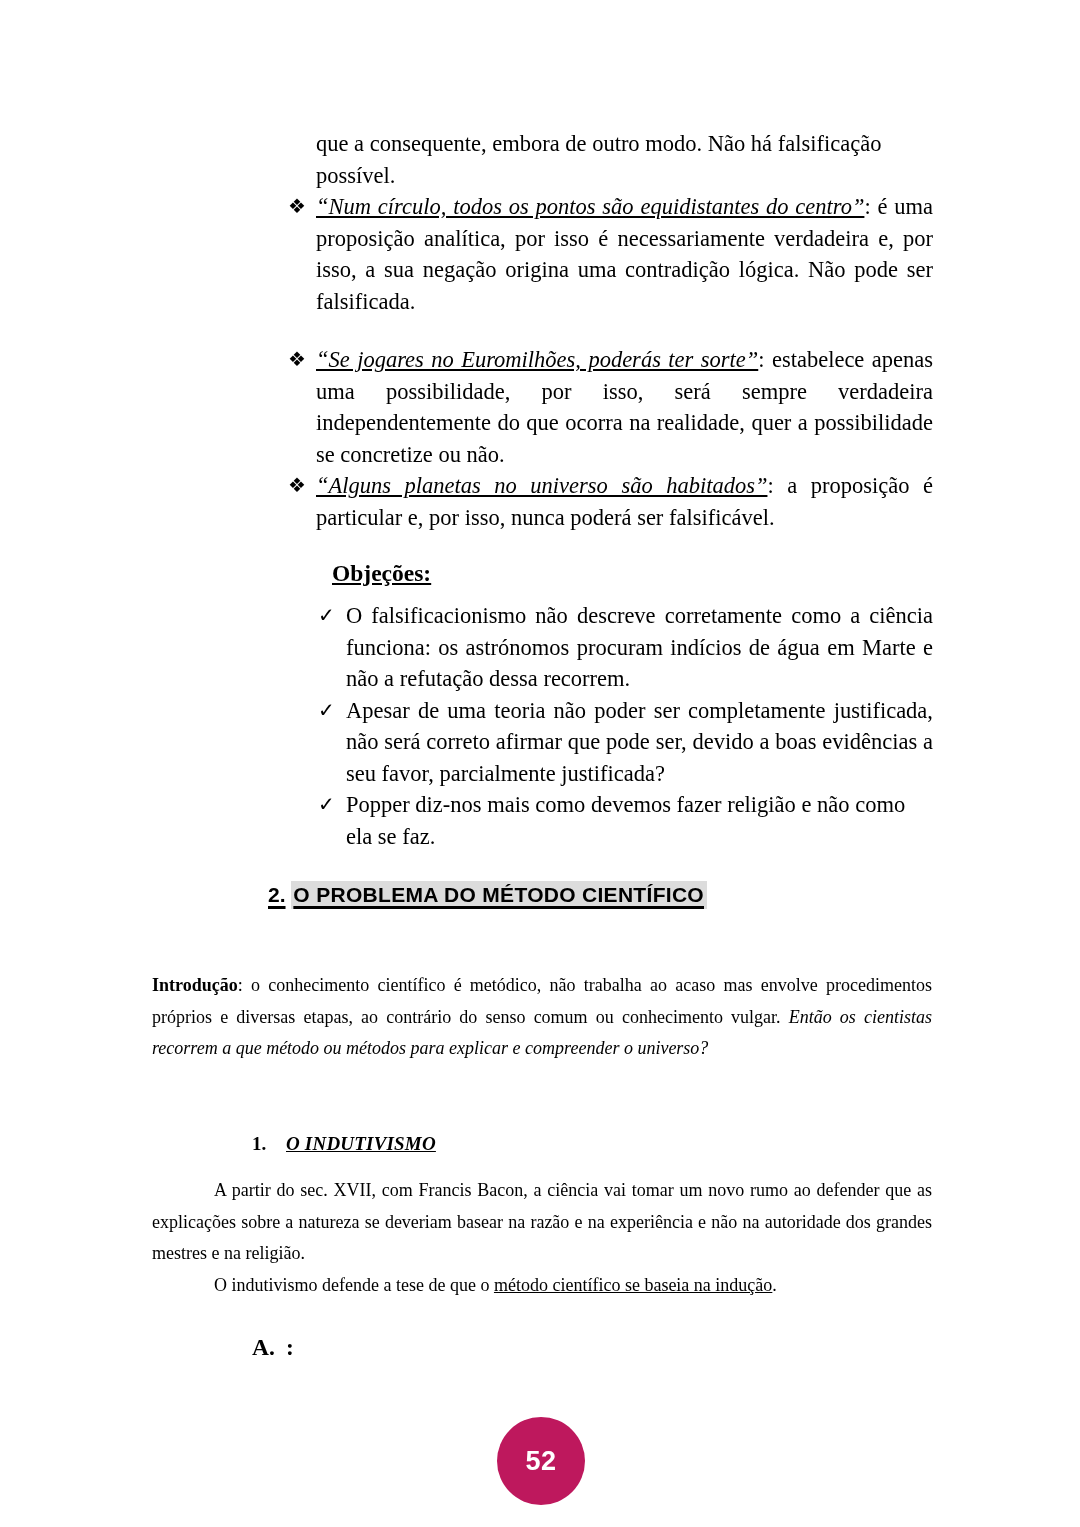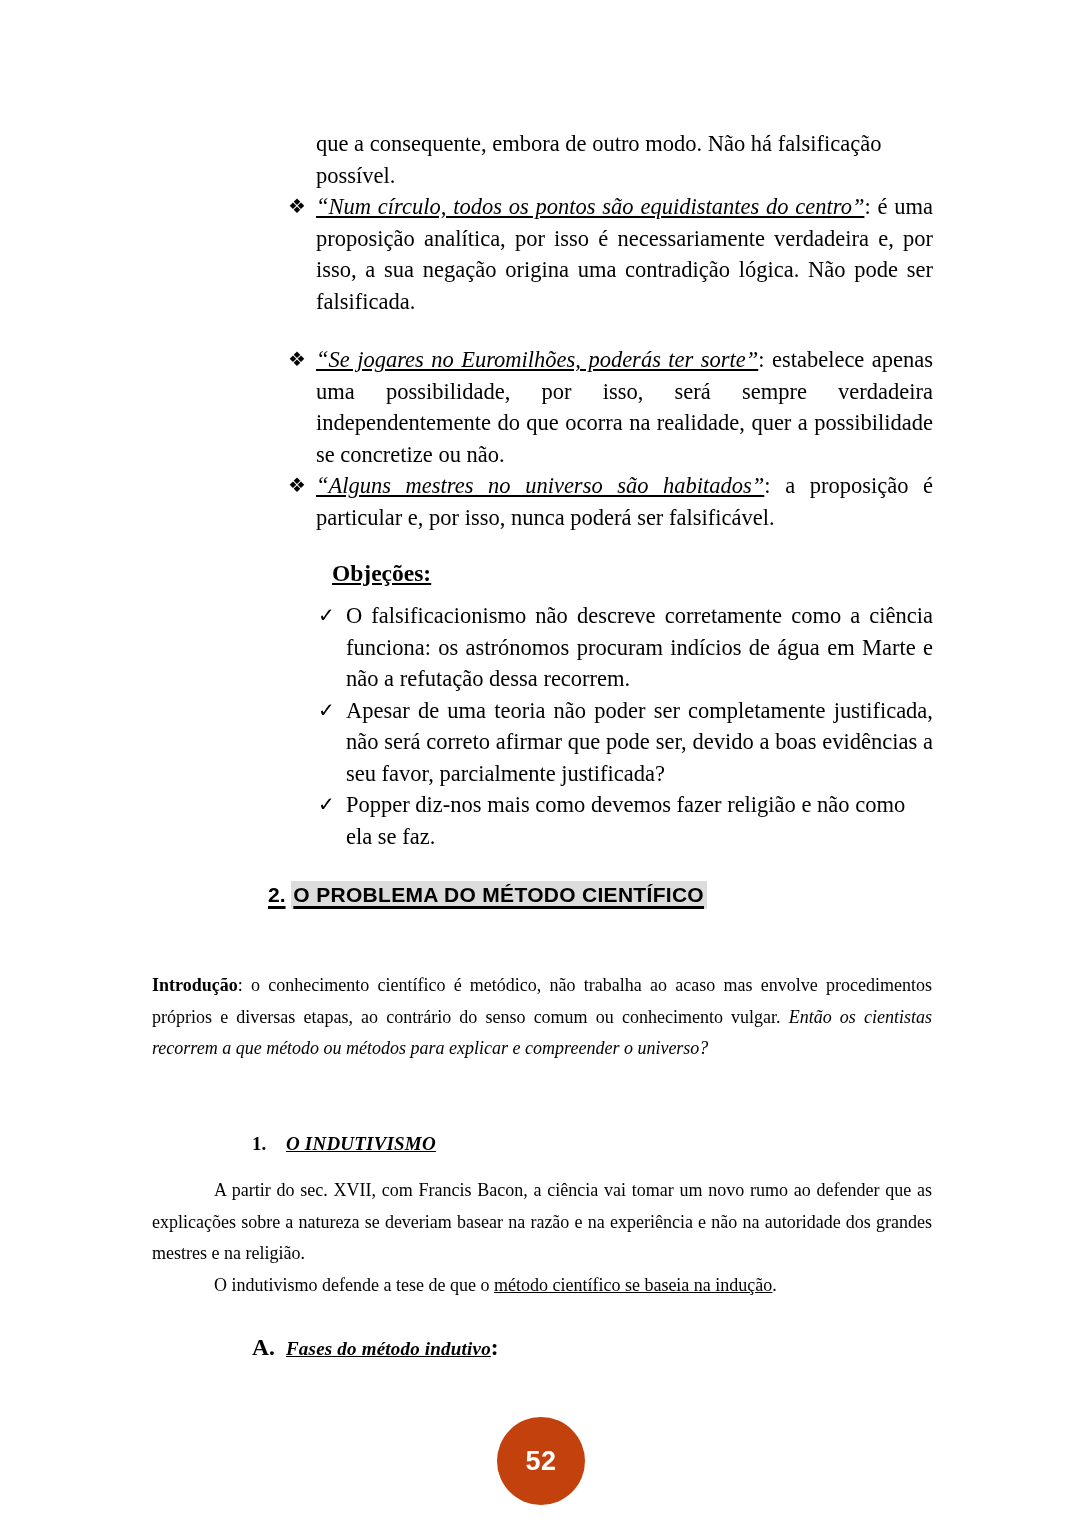--- a/index.html
+++ b/index.html
@@ -149,21 +149,21 @@
   }
 
   
   .page-badge {
     position: absolute;
     left: 497px;
     top: 1417px;
     width: 88px;
     height: 88px;
     border-radius: 50%;
-    background: #c2410c;
+    background: #be185d;
     display: flex;
     align-items: center;
     justify-content: center;
   }
   .page-badge span {
     font-family: "Liberation Sans", "DejaVu Sans", sans-serif;
     font-weight: bold;
     font-size: 27px;
     color: #ffffff;
     letter-spacing: 0.5px;
@@ -185,21 +185,21 @@
   </div>
 
   <div class="list-col" style="top:344px;">
     <div class="li">
       <span class="bullet">❖</span>
       <span class="li-body"><span class="quoted">“Se jogares no Euromilhões, poderás ter sorte”</span><span>: estabelece apenas uma possibilidade, por isso, será sempre verdadeira independentemente do que ocorra na realidade, quer a possibilidade se concretize ou não.</span></span>
     </div>
 
     <div class="li">
       <span class="bullet">❖</span>
-      <span class="li-body"><span class="quoted">“Alguns mestres no universo são habitados”</span><span>: a proposição é particular e, por isso, nunca poderá ser falsificável.</span></span>
+      <span class="li-body"><span class="quoted">“Alguns planetas no universo são habitados”</span><span>: a proposição é particular e, por isso, nunca poderá ser falsificável.</span></span>
     </div>
   </div>
 
   <div class="sub-head" style="left:288px; top:558px;margin-left:44px;">Objeções:</div>
 
   <div class="list-col" style="left:318px; width:615px; top:600px;">
 
     <div class="li">
       <span class="bullet check">✓</span>
       <span class="li-body">O falsificacionismo não descreve corretamente como a ciência funciona: os astrónomos procuram indícios de água em Marte e não a refutação dessa recorrem.</span>
@@ -230,21 +230,20 @@
   <div class="body-col" style="top:1175px;">
     <p class="indent">A partir do sec. XVII, com Francis Bacon, a ciência vai tomar um novo rumo ao defender que as explicações sobre a natureza se deveriam basear na razão e na experiência e não na autoridade dos grandes mestres e na religião.</p>
   </div>
 
   <div class="body-col" style="top:1270px;">
     <p class="indent"><span>O indutivismo defende a tese de que o </span><span class="u">método científico se baseia na indução</span><span>.</span></p>
   </div>
 
   <div class="numsec" style="left:252px; top:1334px;">
     <span class="numsec-num" style="font-size:23.5px; width:34px;">A.</span>
-    <span class="numsec-label">Fases do método indutivo</span>
     <span class="numsec-label-tail">:</span>
   </div>
 
   <div class="page-badge">
     <span>52</span>
   </div>
 
 </div>
 
 </body></html>

